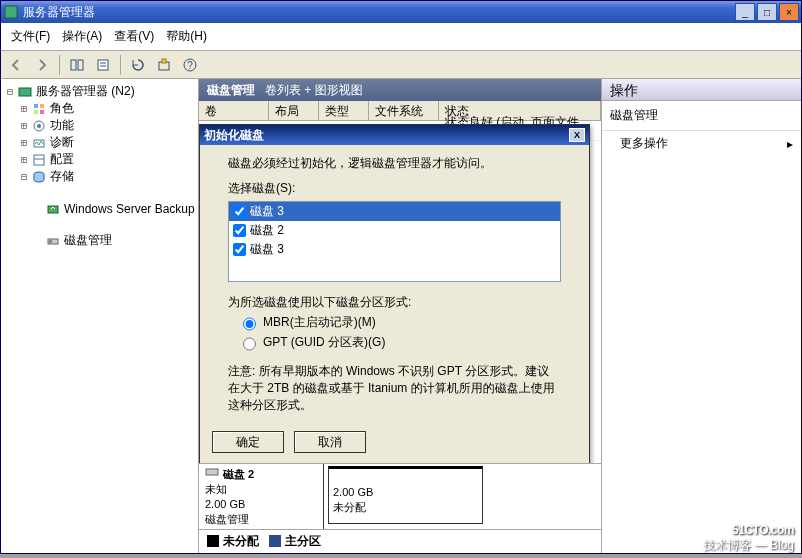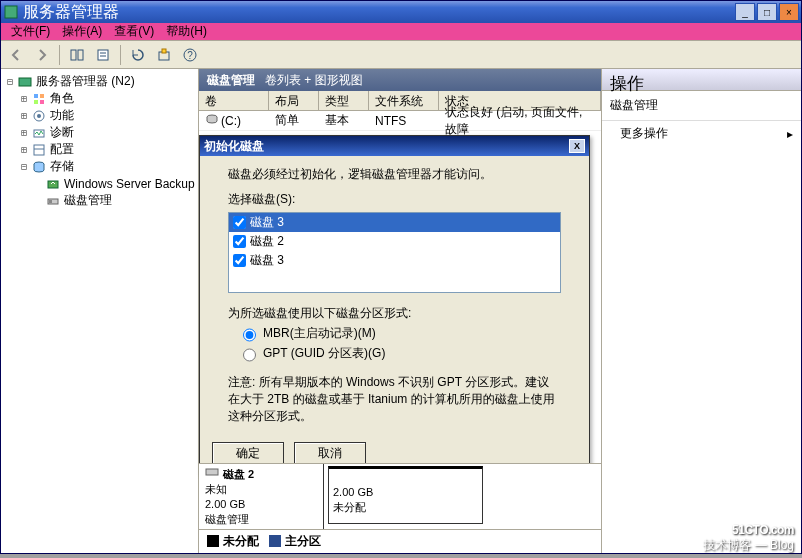--- a/index.html
+++ b/index.html
@@ -2,56 +2,56 @@
 <html><head>
 <meta charset="utf-8">
 <style>
 * { box-sizing: border-box; font-family: "Microsoft YaHei", SimSun, "Segoe UI", Tahoma, sans-serif; }
 body { margin: 0; padding: 0; width: 802px; height: 558px; background: #a0a0a0; font-size: 12px; overflow: hidden; }
 
 
 .window { width: 802px; height: 554px; background: #ece9d8; border: 1px solid #005; display: flex; flex-direction: column; }
 .titlebar { height: 22px; background: linear-gradient(#7b99e1, #3a6ad0 30%, #2650b0); color: #fff; display: flex; align-items: center; padding: 0 2px; }
 .titlebar .icon { width: 16px; height: 16px; margin-right: 4px; display: inline-flex; align-items: center; justify-content: center; }
-.titlebar .title { flex: 1; font-size: 16px; font-family: Liberation Mono, monospace; }
+.titlebar .title { flex: 1; font-size: 12px; font-family: Liberation Mono, monospace; }
 .winbtns { display: flex; gap: 2px; }
 .winbtn { width: 20px; height: 18px; background: #c6d3ec; border: 1px solid #2650b0; color: #000; display: flex; align-items: center; justify-content: center; font-size: 10px; }
 .winbtn.close { background: #e84; }
 
 
-.menubar { height: 18px; background: #ec4899; display: flex; align-items: center; padding: 0 4px; border-bottom: 1px solid #aca899; }
+.menubar { height: 28px; background: #ffffff; display: flex; align-items: center; padding: 0 4px; border-bottom: 1px solid #aca899; }
 .menubar span { padding: 2px 6px; }
 
 
 .toolbar { height: 28px; background: #ece9d8; border-bottom: 1px solid #aca899; display: flex; align-items: center; padding: 0 4px; gap: 4px; }
 .tbtn { width: 22px; height: 22px; display: flex; align-items: center; justify-content: center; border: 1px solid transparent; color: #888; }
 .tbtn.en { color: #333; }
 .tbsep { width: 1px; height: 20px; background: #aca899; margin: 0 2px; }
 
 
 .body { flex: 1; display: flex; background: #fff; }
 
 
 .tree { width: 198px; border-right: 1px solid #aca899; background: #fff; padding: 4px 2px; overflow: hidden; }
 .node { display: flex; align-items: center; height: 17px; white-space: nowrap; }
 .twist { width: 14px; text-align: center; color: #666; font-size: 10px; font-family: monospace; }
 .node .ic { width: 16px; height: 16px; margin-right: 3px; display: inline-flex; align-items: center; justify-content: center; }
 .indent1 { padding-left: 14px; }
-.indent2 { padding-left: 28px; }
+.indent2 { padding-left: 28px; margin-top: 15px; }
 
 
 .center { flex: 1; display: flex; flex-direction: column; background: #fff; position: relative; }
 .chead { height: 22px; background: linear-gradient(#6c7d9c, #4f638a); color: #fff; display: flex; align-items: center; padding: 0 8px; font-size: 12px; gap: 10px; }
 .colhdr { height: 20px; background: #ece9d8; display: flex; border-bottom: 1px solid #aca899; }
 .colhdr div { border-right: 1px solid #aca899; padding: 2px 6px; font-size: 12px; }
 .row { height: 20px; display: flex; align-items: center; padding: 0 6px; font-size: 12px; border-bottom: 1px solid #eee; }
 .row > span { display: inline-block; }
 
 
-.dialog { position: absolute; left: 0; top: 66px; width: 391px; background: #ece9d8; border: 1px solid #333; box-shadow: 2px 2px 4px rgba(0,0,0,.3); }
+.dialog { position: absolute; left: 0; top: 45px; width: 391px; background: #ece9d8; border: 1px solid #333; box-shadow: 2px 2px 4px rgba(0,0,0,.3); }
 .dlgtitle { height: 20px; background: linear-gradient(#0a246a, #3a6ad0); color: #fff; display: flex; align-items: center; padding: 0 4px; }
 .dlgtitle .t { flex: 1; font-weight: bold; font-size: 12px; }
 .dlgclose { width: 16px; height: 14px; background: #c6d3ec; border: 1px solid #fff; color: #000; font-size: 9px; display: flex; align-items: center; justify-content: center; font-weight: bold; }
 .dlgbody { padding: 10px 28px; font-size: 12px; }
 .disklist { background: #fff; border: 1px solid #7f9db9; margin-top: 4px; }
 .diskitem { display: flex; align-items: center; gap: 4px; padding: 1px 4px; }
 .diskitem.sel { background: #316ac5; color: #fff; }
 .disklist input[type=checkbox] { margin: 0; }
 .radio-row { display: flex; gap: 4px; margin: 3px 0 3px 10px; }
 .dlgnote { margin-top: 12px; line-height: 1.4; }
@@ -63,21 +63,21 @@
 .diskrow { display: flex; height: 66px; border-bottom: 1px solid #aca899; }
 .diskinfo { width: 125px; border-right: 1px solid #333; padding: 2px 6px; font-size: 11px; line-height: 1.35; }
 .diskinfo .dh { display: flex; align-items: center; gap: 4px; font-weight: bold; }
 .diskbar { flex: 1; padding: 2px 4px; }
 .diskseg { width: 155px; height: 58px; border: 1px solid #333; border-top: 3px solid #000; font-size: 11px; padding: 2px 4px; line-height: 1.35; }
 .legend { height: 22px; display: flex; align-items: center; gap: 10px; padding: 0 8px; font-size: 12px; }
 .sw { width: 12px; height: 12px; display: inline-block; margin-right: 4px; vertical-align: middle; }
 
 
 .actions { width: 200px; border-left: 1px solid #aca899; background: #fff; display: flex; flex-direction: column; }
-.acthead { height: 22px; background: linear-gradient(#eef, #ccd); border-bottom: 1px solid #aca899; padding: 3px 8px; font-size: 17px; }
+.acthead { height: 22px; background: linear-gradient(#eef, #ccd); border-bottom: 1px solid #aca899; padding: 3px 8px; font-size: 14px; }
 .actsec { padding: 6px 8px; font-size: 12px; }
 .actitem { display: flex; align-items: center; justify-content: space-between; padding: 4px 8px 4px 18px; font-size: 12px; }
 
 
 .wm { position: absolute; right: 8px; bottom: 6px; color: #fff; text-shadow: 1px 1px 2px #000; font-size: 12px; opacity: .9; pointer-events: none; text-align: right; line-height: 1.2; }
 .wm .big { font-size: 12px; font-weight: bold; letter-spacing: -.5px; }
 </style>
 </head>
 <body>
 

